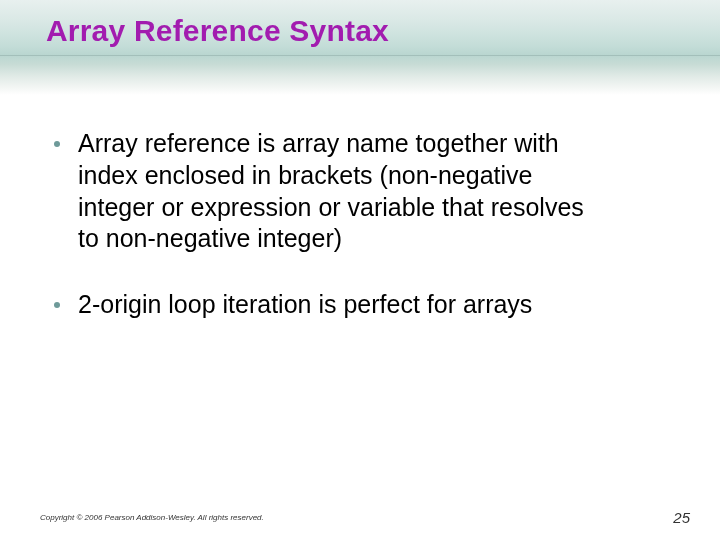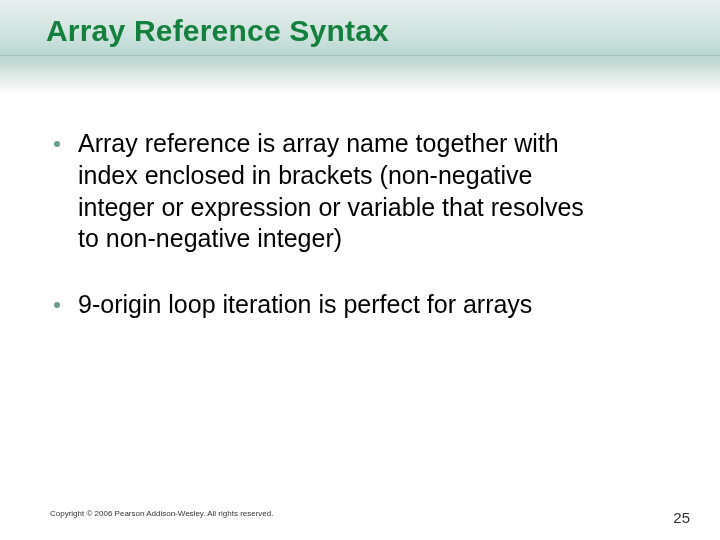--- a/index.html
+++ b/index.html
@@ -30,21 +30,21 @@
     top: 55px;
     height: 1px;
     background: rgba(120,150,145,0.35);
   }
   .title {
     position: absolute;
     top: 14px;
     left: 46px;
     font-size: 30px;
     font-weight: bold;
-    color: #15803d;
+    color: #a21caf;
     letter-spacing: 0.2px;
   }
   .content {
     position: absolute;
     top: 128px;
     left: 54px;
     right: 76px;
   }
   .bullet-item {
     display: flex;
@@ -62,25 +62,26 @@
   }
   .bullet-text {
     font-size: 25px;
     line-height: 1.27;
     color: #000000;
     max-width: 520px;
   }
   .footer {
     position: absolute;
     bottom: 14px;
-    left: 50px;
+    left: 40px;
     right: 30px;
     display: flex;
     justify-content: space-between;
-    align-items: flex-start;
+    align-items: center;
+    font-style: italic;
   }
   .copyright {
     font-size: 8px;
     color: #333333;
   }
   .pagenum {
     font-size: 15px;
     color: #333333;
   }
 </style>
@@ -93,20 +94,20 @@
 
 <div class="title">Array Reference Syntax</div>
 
 <div class="content">
   <div class="bullet-item">
     <div class="bullet-dot"></div>
     <div class="bullet-text">Array reference is array name together with index enclosed in brackets (non-negative integer or expression or variable that resolves to non-negative integer)</div>
   </div>
   <div class="bullet-item">
     <div class="bullet-dot"></div>
-    <div class="bullet-text">9-origin loop iteration is perfect for arrays</div>
+    <div class="bullet-text">2-origin loop iteration is perfect for arrays</div>
   </div>
 </div>
 
 <div class="footer">
   <div class="copyright">Copyright © 2006 Pearson Addison-Wesley. All rights reserved.</div>
   <div class="pagenum">25</div>
 </div>
 
 </body></html>

